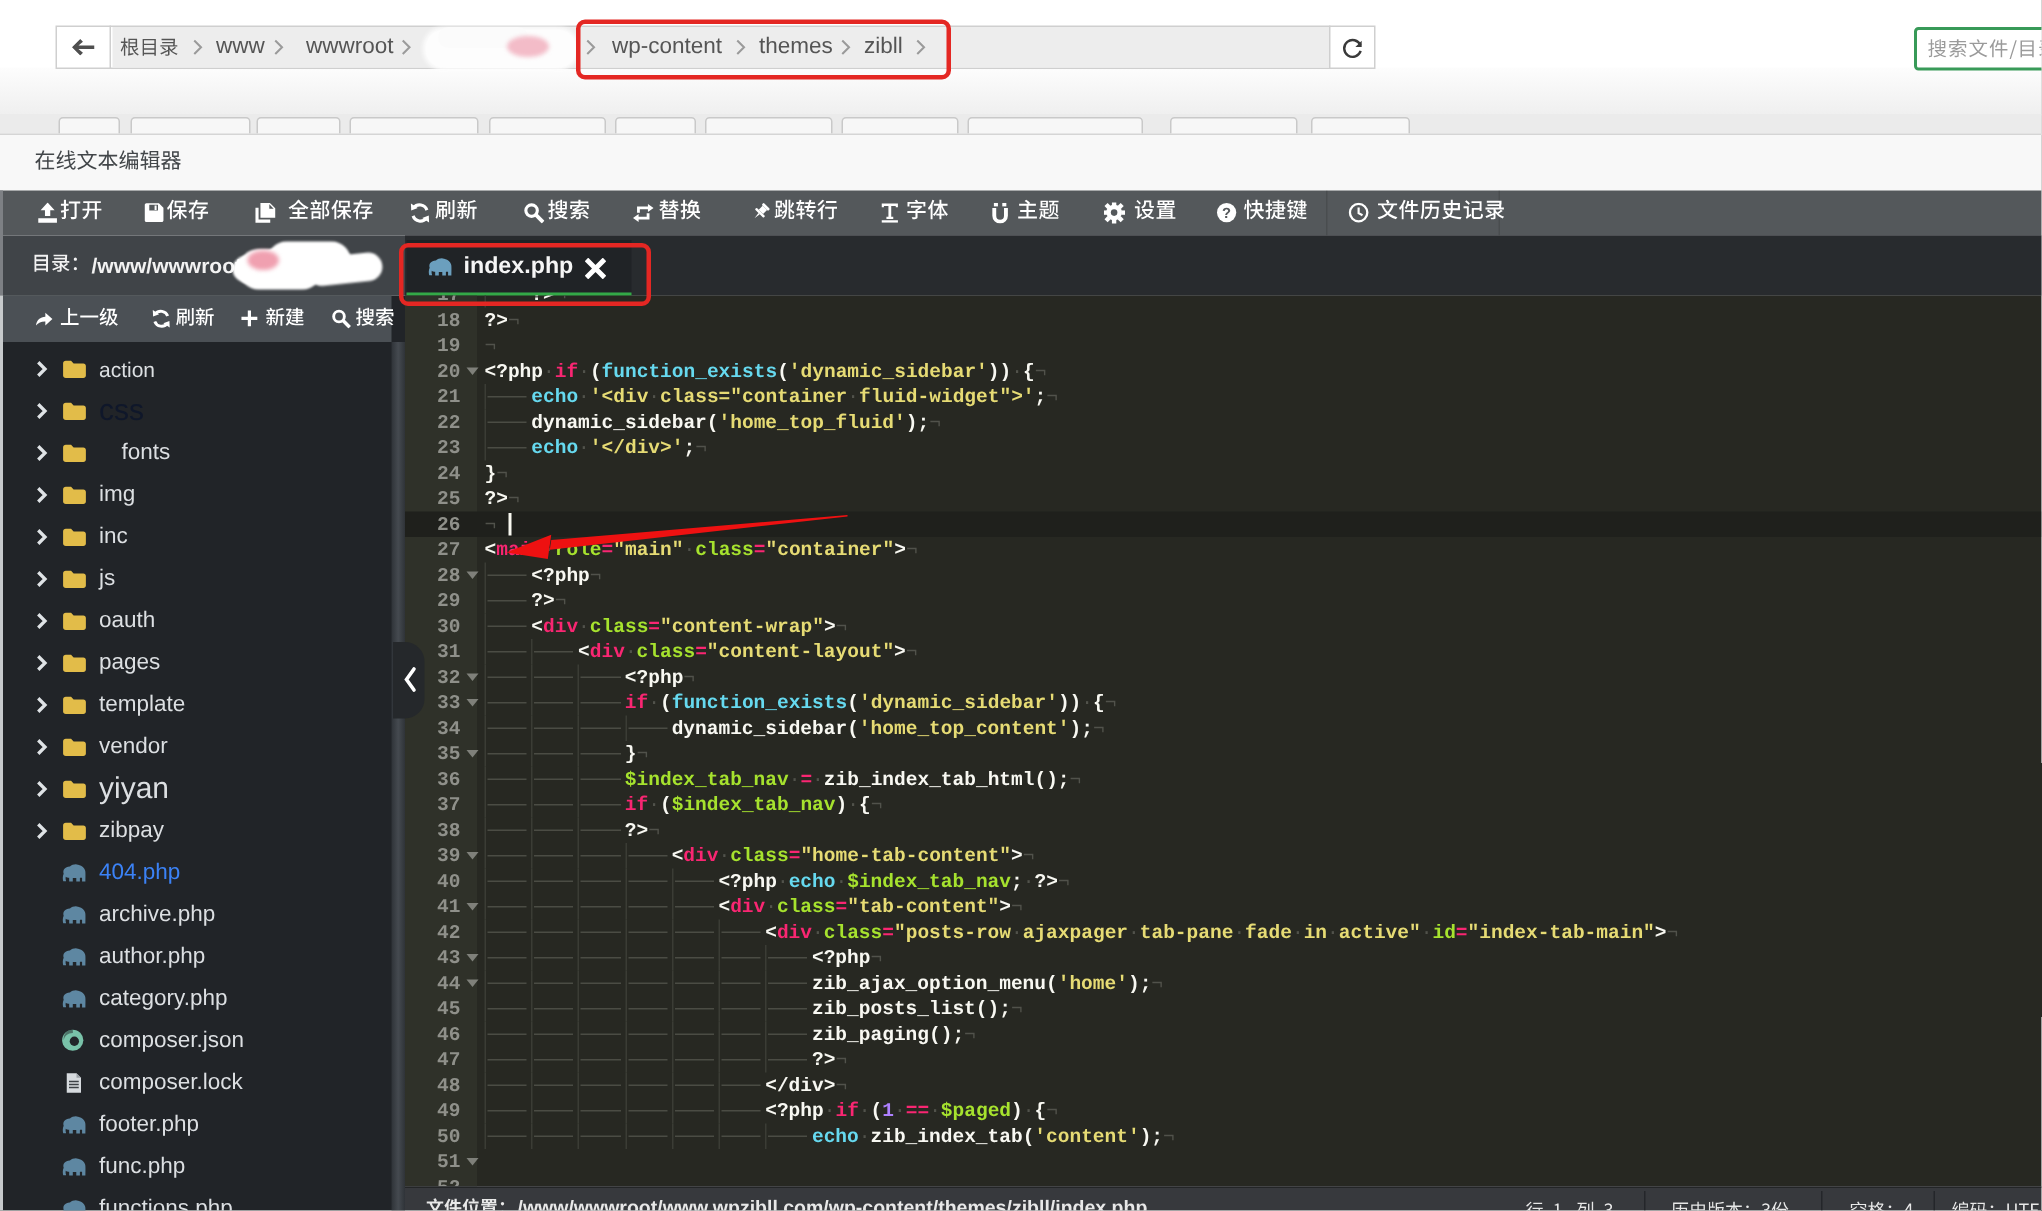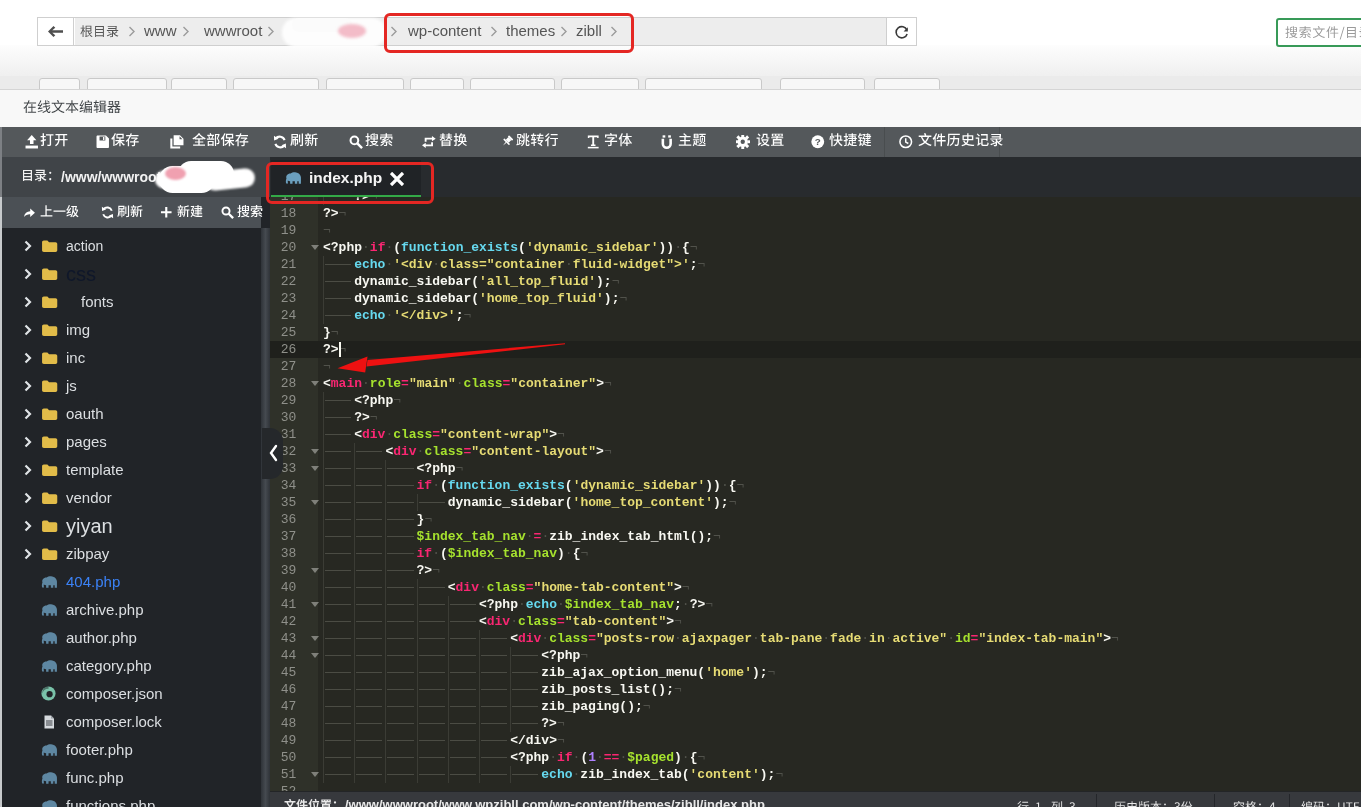--- a/index.html
+++ b/index.html
@@ -1,21 +1,21 @@
 <!DOCTYPE html>
 <html><head><meta charset="utf-8"><style>
 *{margin:0;padding:0;box-sizing:border-box}
 html,body{width:1361px;height:807px;overflow:hidden;background:#fff;
 font-family:"Liberation Sans",sans-serif;position:relative}
 .abs{position:absolute}
 .K{color:#f92672}.F{color:#66d9ef}.S{color:#e6db74}.G{color:#a6e22e}.N{color:#ae81ff}.v{color:#51524b;font-weight:400}
 i.t{display:inline-block;width:31.2px;height:17px;vertical-align:top;position:relative;border-left:1px solid #3b3c35}
 i.t:after{content:"";position:absolute;left:1px;right:3px;top:8px;border-top:1px solid #4b4c44}
 .cl{height:17px;line-height:17px;white-space:pre;color:#f8f8f2}
-.gl{height:17px;line-height:17px;text-align:center;color:#8f908a;font-weight:400}
+.gl{height:17px;line-height:17px;text-align:right;color:#8f908a;font-weight:700}
 .fold{position:absolute;width:0;height:0;border-left:4px solid transparent;border-right:4px solid transparent;border-top:5px solid #7f807a}
 </style></head><body>
 <div class="abs" style="left:0;top:0;width:1361px;height:90px;background:#fff"></div>
 <div class="abs" style="left:0;top:45px;width:1361px;height:32px;background:linear-gradient(#fdfdfd,#efefef)"></div>
 <div class="abs" style="left:0;top:76px;width:1361px;height:14px;background:#ebebeb"></div>
 <div class="abs" style="left:39px;top:78px;width:41px;height:18px;background:#f7f7f7;border:1px solid #c9c9c9;border-radius:3px"></div>
 <div class="abs" style="left:87px;top:78px;width:80px;height:18px;background:#f7f7f7;border:1px solid #c9c9c9;border-radius:3px"></div>
 <div class="abs" style="left:171px;top:78px;width:56px;height:18px;background:#f7f7f7;border:1px solid #c9c9c9;border-radius:3px"></div>
 <div class="abs" style="left:233px;top:78px;width:86px;height:18px;background:#f7f7f7;border:1px solid #c9c9c9;border-radius:3px"></div>
 <div class="abs" style="left:326px;top:78px;width:78px;height:18px;background:#f7f7f7;border:1px solid #c9c9c9;border-radius:3px"></div>
@@ -424,21 +424,20 @@
 <div class="fold" style="left:41px;top:455.5px"></div>
 <div class="fold" style="left:41px;top:574.5px"></div>
 <div class="fold" style="left:41px;top:47.5px"></div>
 <div class="fold" style="left:41px;top:183.5px"></div>
 <div class="abs" style="left:53px;top:-9.5px;width:1038px;font:bold 13px 'Liberation Mono',monospace">
 <div class="cl"><i class="t"></i>?&gt;<span class="v">¬</span></div>
 <div class="cl">?&gt;<span class="v">¬</span></div>
 <div class="cl"><span class="v">¬</span></div>
 <div class="cl">&lt;?php<span class="v">·</span><span class="K">if</span><span class="v">·</span>(<span class="F">function_exists</span>(<span class="S">'dynamic_sidebar'</span>))<span class="v">·</span>{<span class="v">¬</span></div>
 <div class="cl"><i class="t"></i><span class="F">echo</span><span class="v">·</span><span class="S">'&lt;div</span><span class="v">·</span><span class="S">class="container</span><span class="v">·</span><span class="S">fluid-widget"&gt;'</span>;<span class="v">¬</span></div>
-<div class="cl"><i class="t"></i>dynamic_sidebar(<span class="S">'all_top_fluid'</span>);<span class="v">¬</span></div>
 <div class="cl"><i class="t"></i>dynamic_sidebar(<span class="S">'home_top_fluid'</span>);<span class="v">¬</span></div>
 <div class="cl"><i class="t"></i><span class="F">echo</span><span class="v">·</span><span class="S">'&lt;/div&gt;'</span>;<span class="v">¬</span></div>
 <div class="cl">}<span class="v">¬</span></div>
 <div class="cl">?&gt;<span class="v">¬</span></div>
 <div class="cl"><span class="v">¬</span></div>
 <div class="cl">&lt;<span class="K">main</span><span class="v">·</span><span class="G">role</span><span class="K">=</span><span class="S">"main"</span><span class="v">·</span><span class="G">class</span><span class="K">=</span><span class="S">"container"</span>&gt;<span class="v">¬</span></div>
 <div class="cl"><i class="t"></i>&lt;?php<span class="v">¬</span></div>
 <div class="cl"><i class="t"></i>?&gt;<span class="v">¬</span></div>
 <div class="cl"><i class="t"></i>&lt;<span class="K">div</span><span class="v">·</span><span class="G">class</span><span class="K">=</span><span class="S">"content-wrap"</span>&gt;<span class="v">¬</span></div>
 <div class="cl"><i class="t"></i><i class="t"></i>&lt;<span class="K">div</span><span class="v">·</span><span class="G">class</span><span class="K">=</span><span class="S">"content-layout"</span>&gt;<span class="v">¬</span></div>

